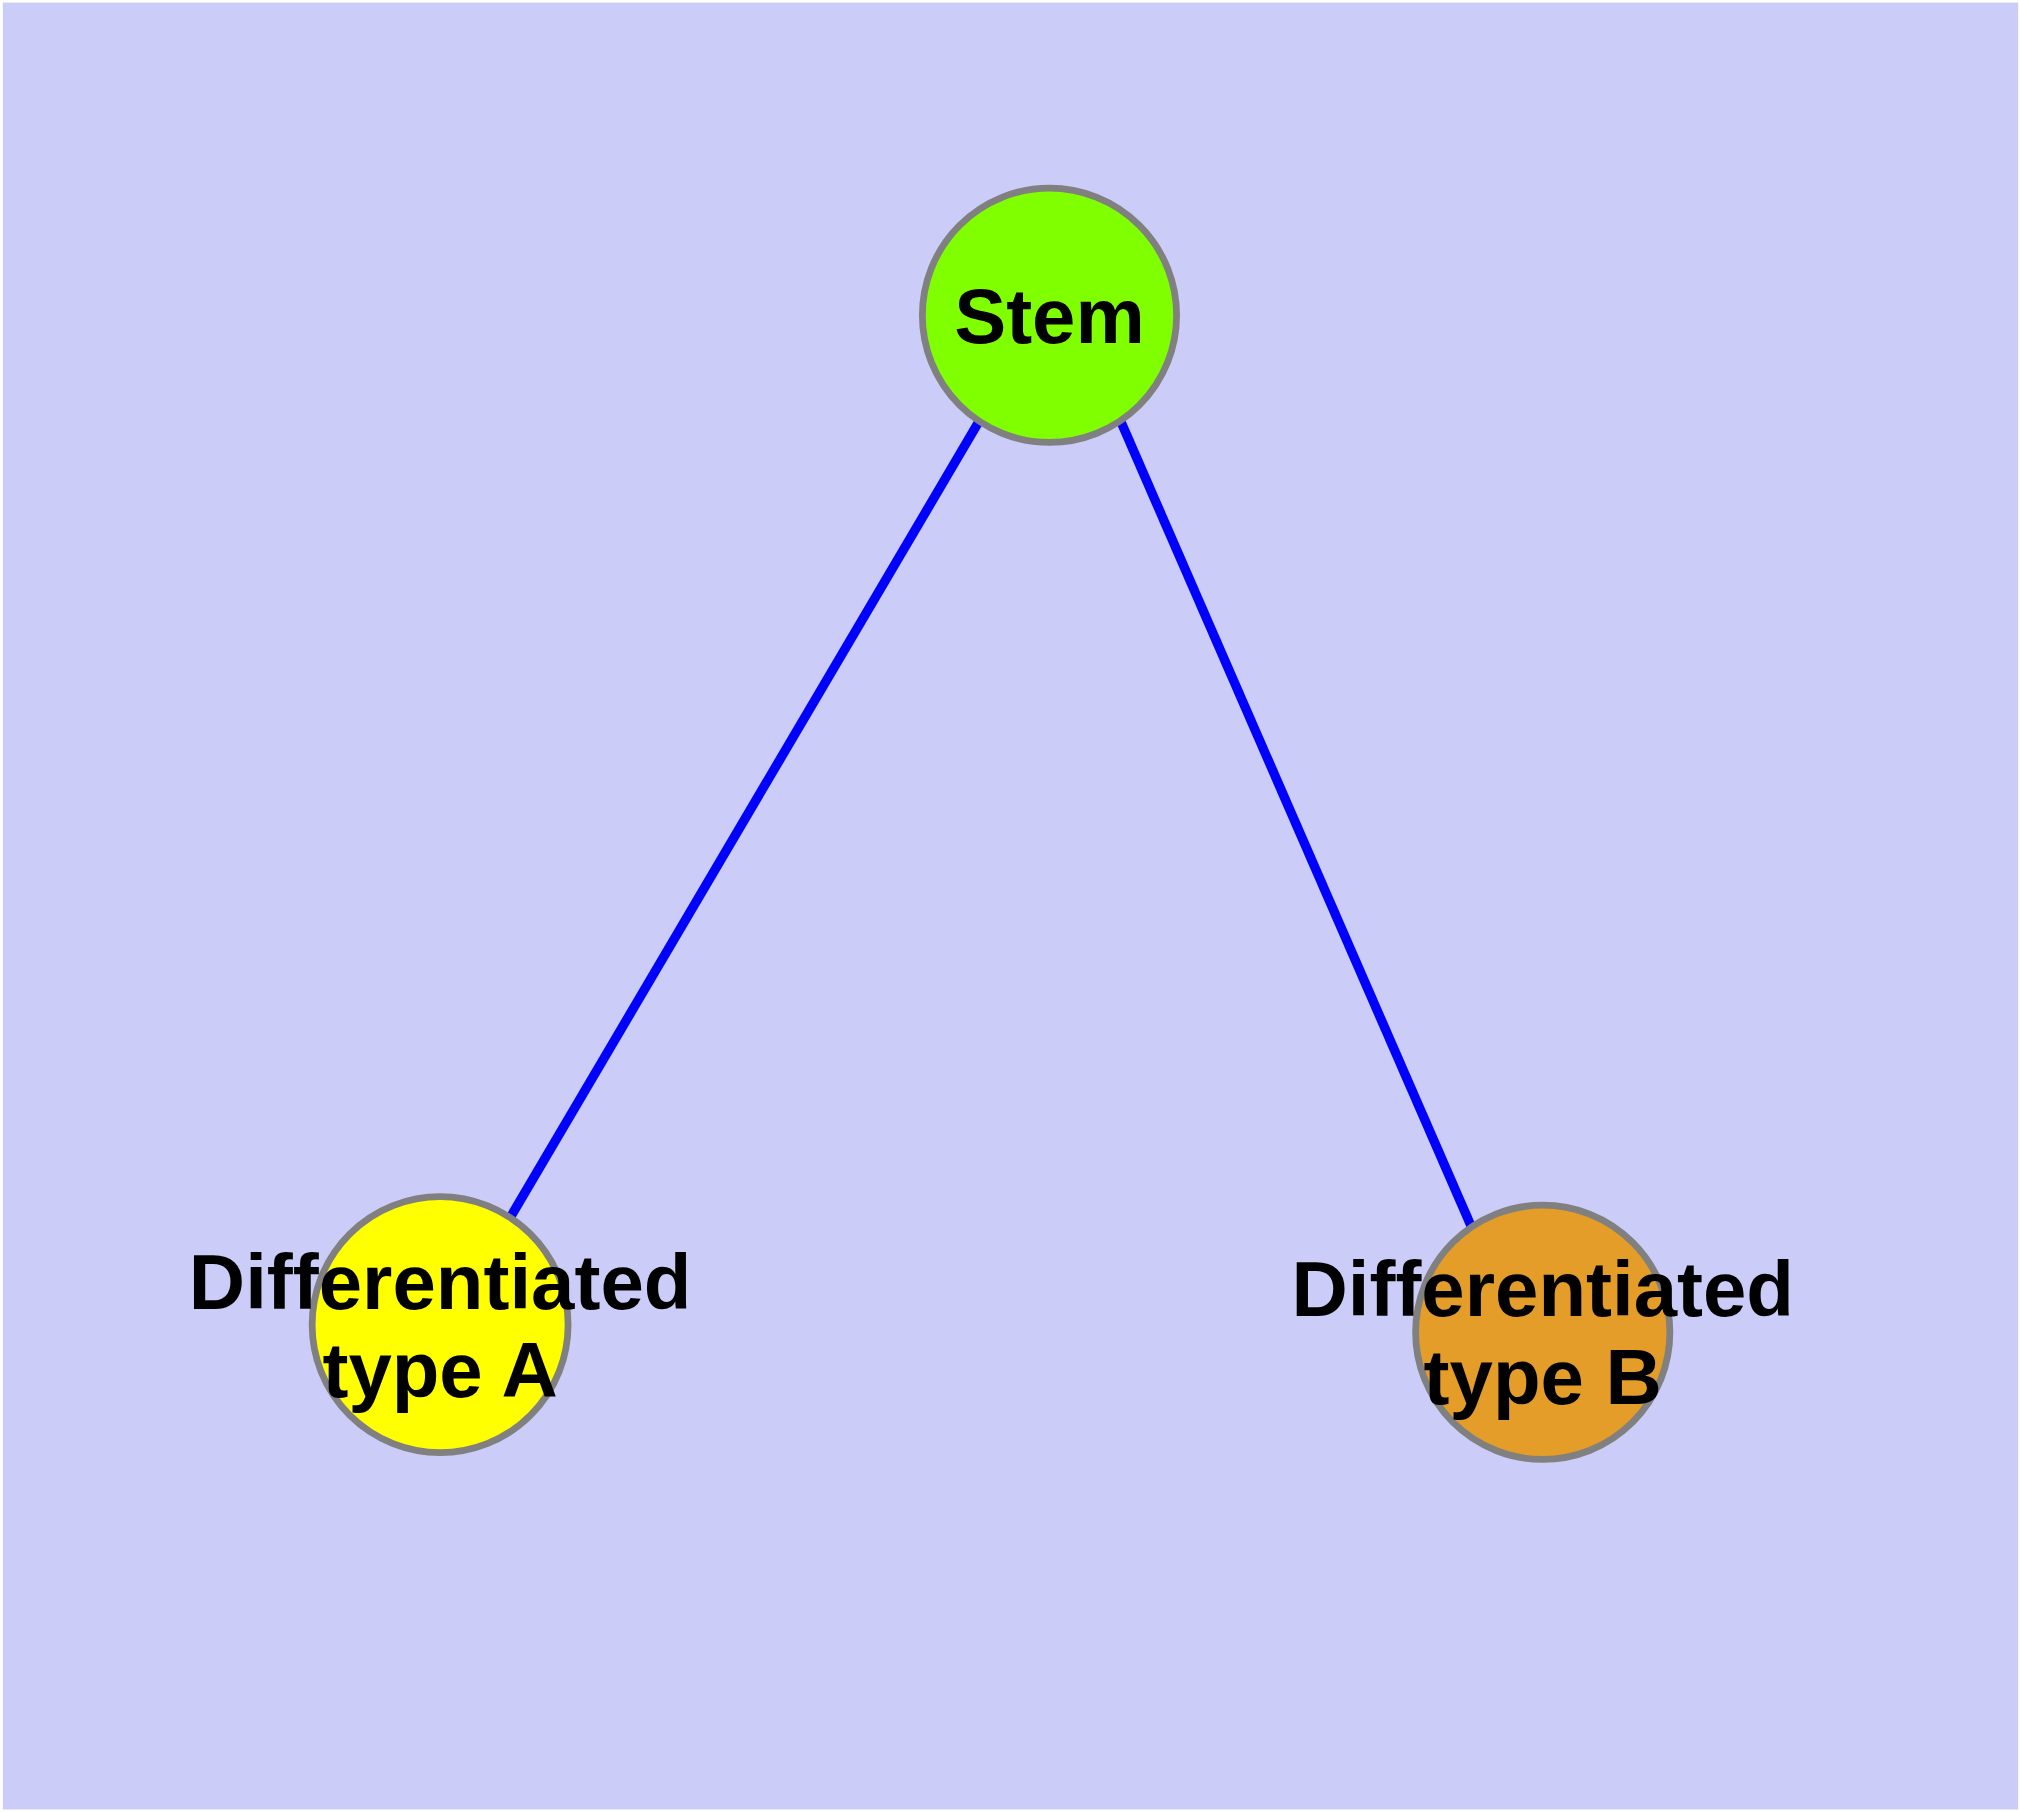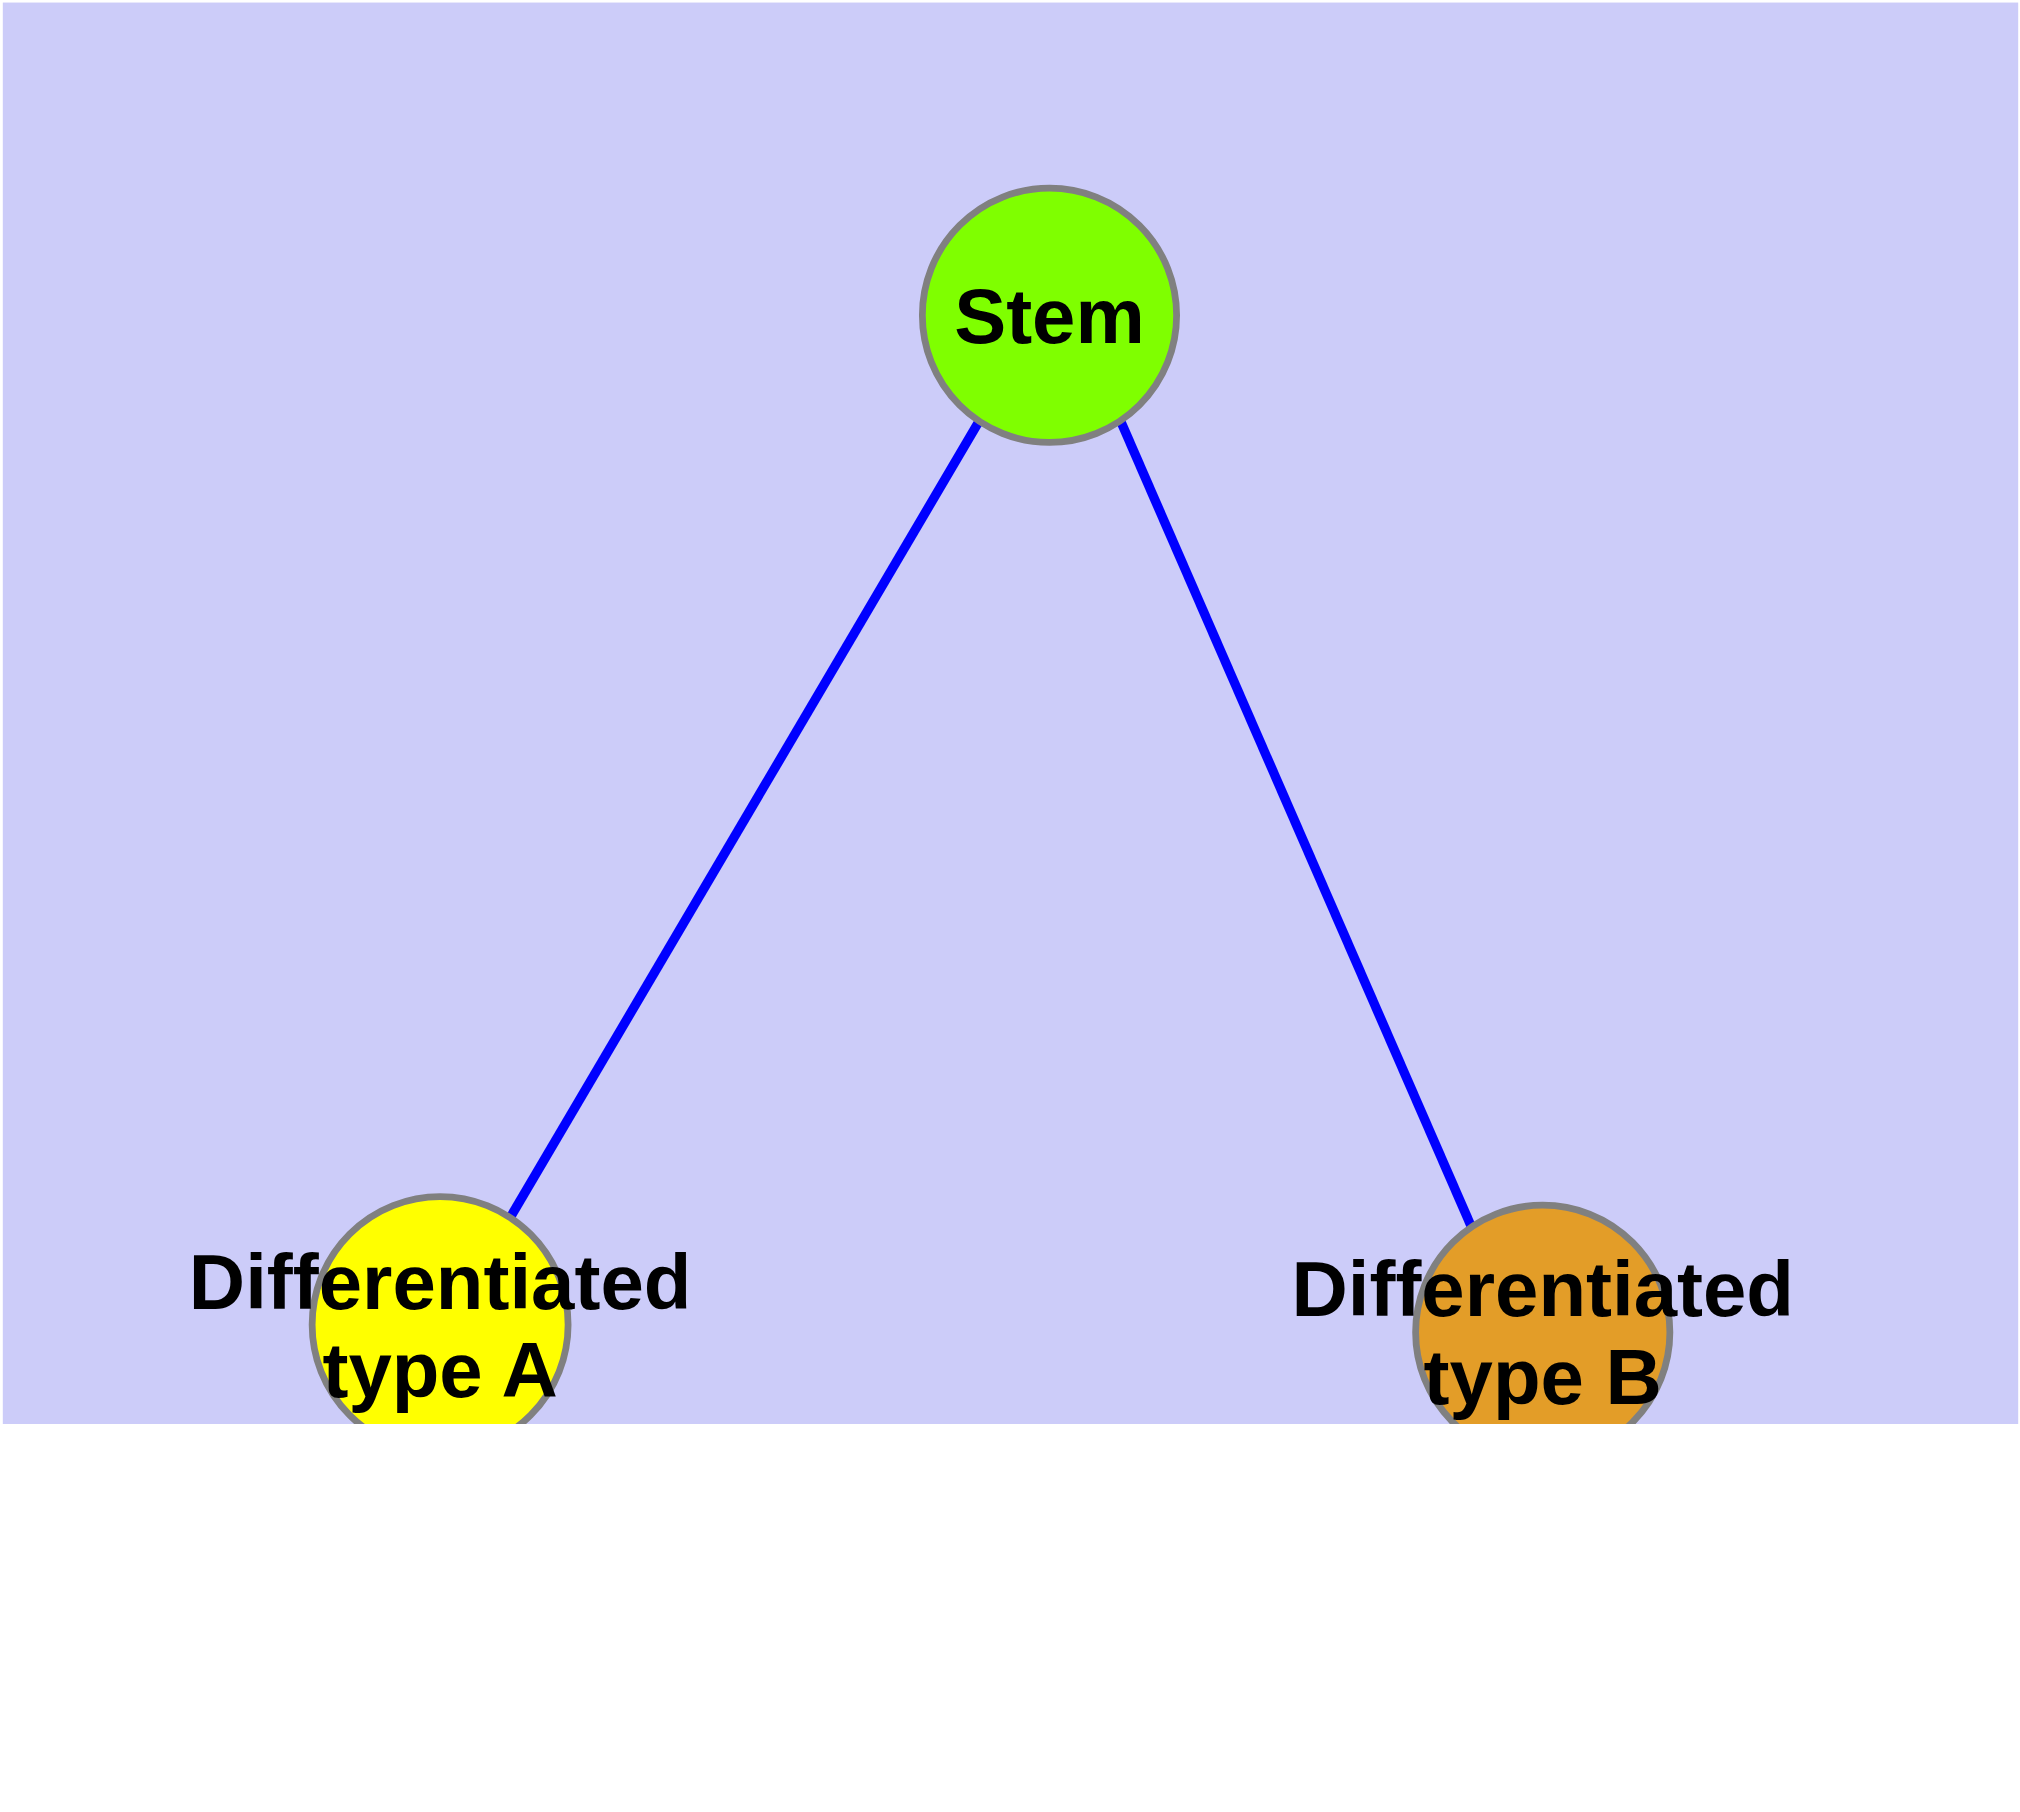--- a/index.html
+++ b/index.html
@@ -30,21 +30,21 @@
     fill: #000000;
     text-anchor: middle;
     dominant-baseline: alphabetic;
     paint-order: normal;
     white-space: pre;
   }
 </style>
 </head>
 <body>
 
-<div id="canvas-root" style="width: 2021px; height: 1424px;">
+<div id="canvas-root" style="width: 2021px; height: 1812px;">
   <svg id="graph-svg" viewBox="0 0 2384 2138" xmlns="http://www.w3.org/2000/svg" style="width: 2021px; height: 1812px;">
 
     <rect id="bg-rect" x="3" y="3" width="2378" height="2132" fill="#ccccf9"></rect>
 
     <g id="edge-layer">
       <line id="edge-0" x1="1155" y1="497" x2="602" y2="1436" stroke="#0000ff" stroke-width="11" stroke-linecap="butt"></line>
       <line id="edge-1" x1="1322" y1="497" x2="1736" y2="1448" stroke="#0000ff" stroke-width="11" stroke-linecap="butt"></line>
     </g>
 
     <g id="node-layer">

